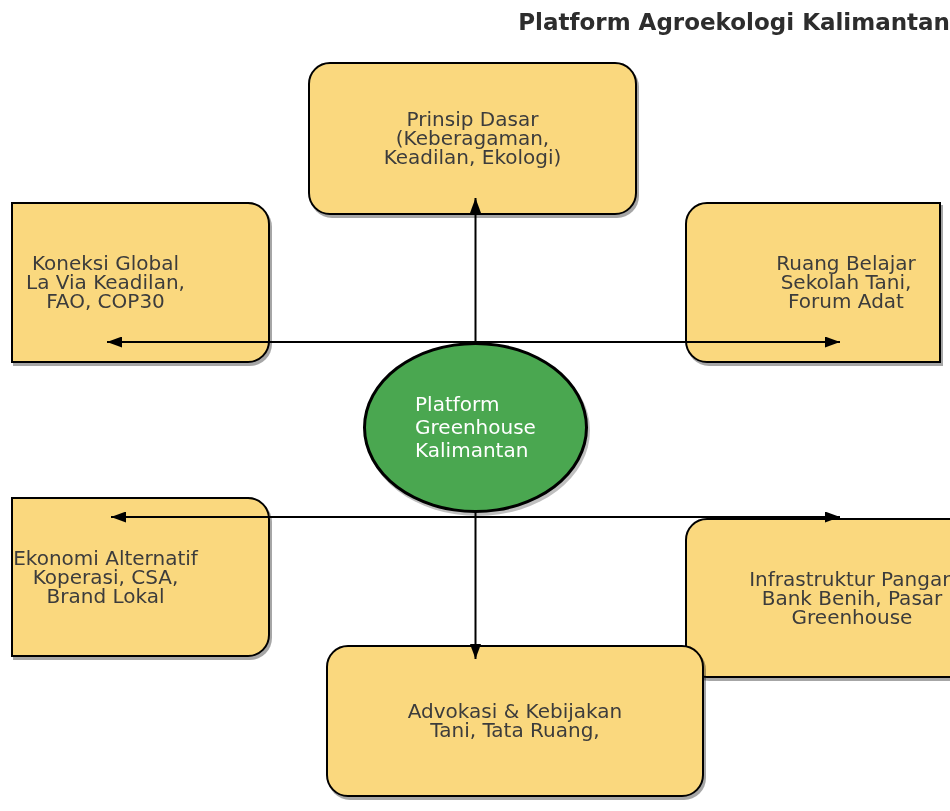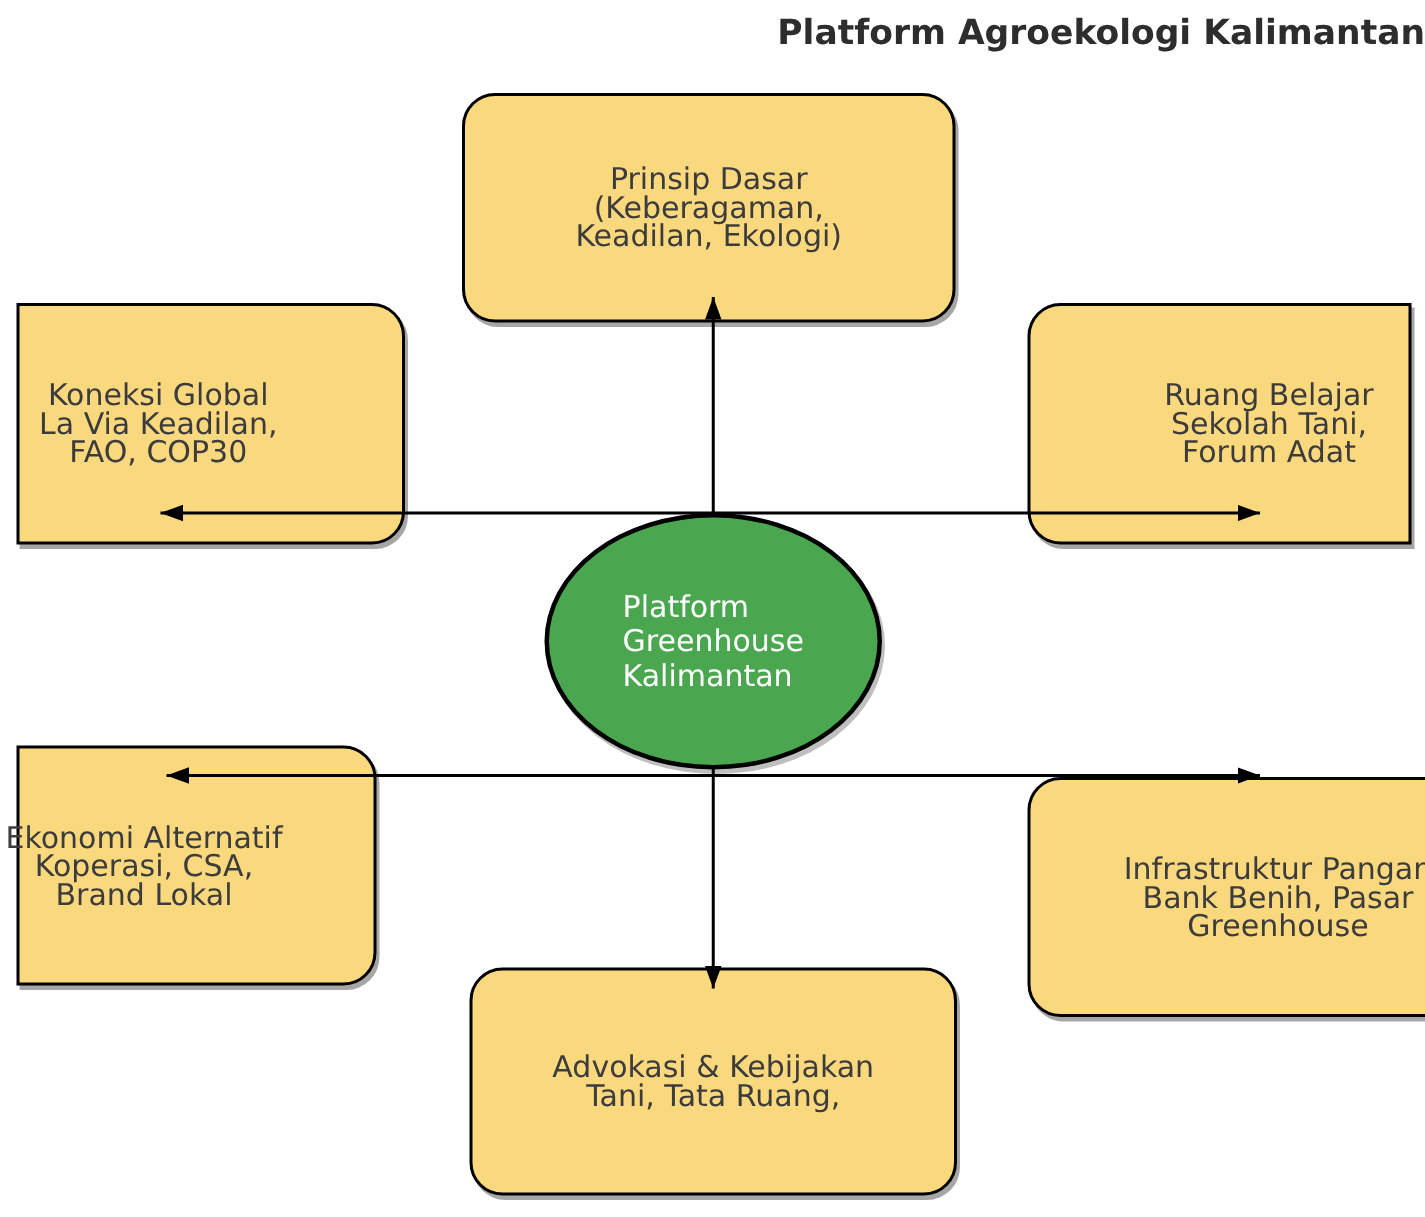--- a/index.html
+++ b/index.html
@@ -36,23 +36,23 @@
   }
   .node .label{
     text-align:center;
     font-size:20px;line-height:19px;
     color:var(--node-text);
     white-space:nowrap;
   }
   #node-top        {left:308px;top:62px; width:329px;height:153px;border-radius:22px;}
   #node-upper-left {left:11px; top:202px;width:259px;height:161px;border-radius:0 22px 22px 0;}
   #node-upper-right{left:685px;top:202px;width:256px;height:161px;border-radius:22px 0 0 22px;}
-  #node-lower-left {left:11px; top:497px;width:240px;height:160px;border-radius:0 22px 22px 0;}
+  #node-lower-left {left:11px; top:497px;width:259px;height:160px;border-radius:0 22px 22px 0;}
   #node-lower-right{left:685px;top:518px;width:268px;height:160px;border-radius:22px 0 0 22px;}
-  #node-bottom     {left:313px;top:645px;width:325px;height:152px;border-radius:22px;}
+  #node-bottom     {left:326px;top:645px;width:378px;height:152px;border-radius:22px;}
   #node-upper-left .label, #node-lower-left .label  {position:relative;left:-35px;}
   #node-upper-right .label,#node-lower-right .label {position:relative;left:33px;}
   .arrows{
     position:absolute;left:0;top:0;width:950px;height:811px;
     z-index:2;pointer-events:none;
   }
   .arrows line{stroke:var(--arrow);stroke-width:2;}
   .arrows marker path{fill:var(--arrow);}
   .center-ellipse{
     position:absolute;

